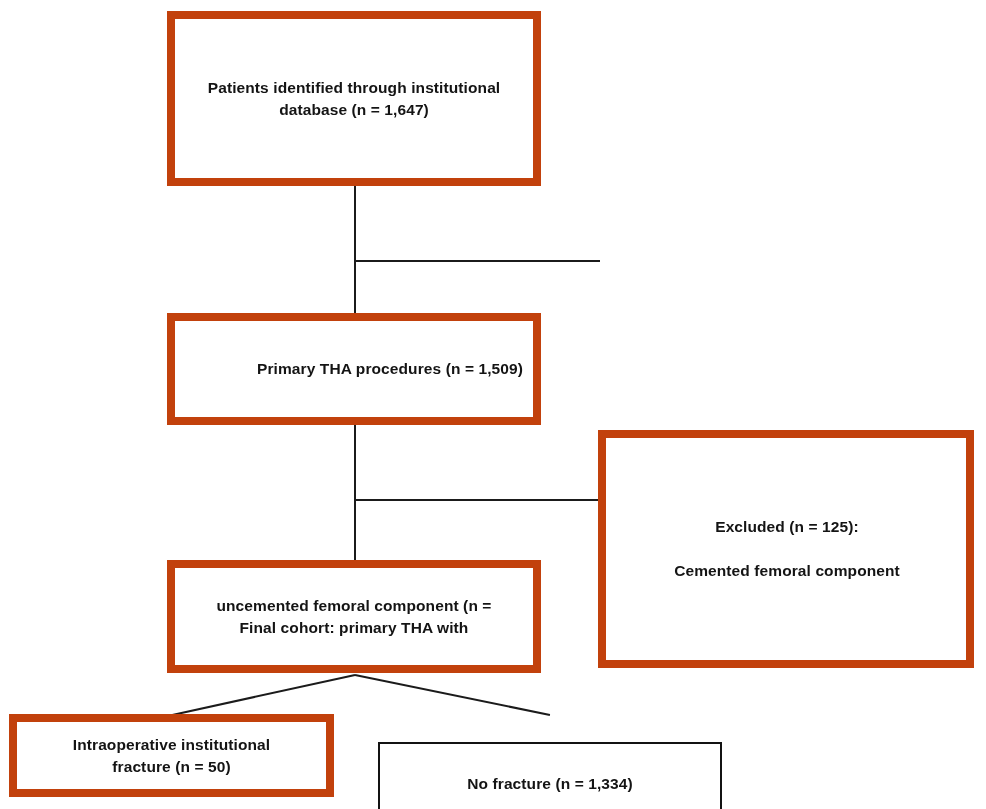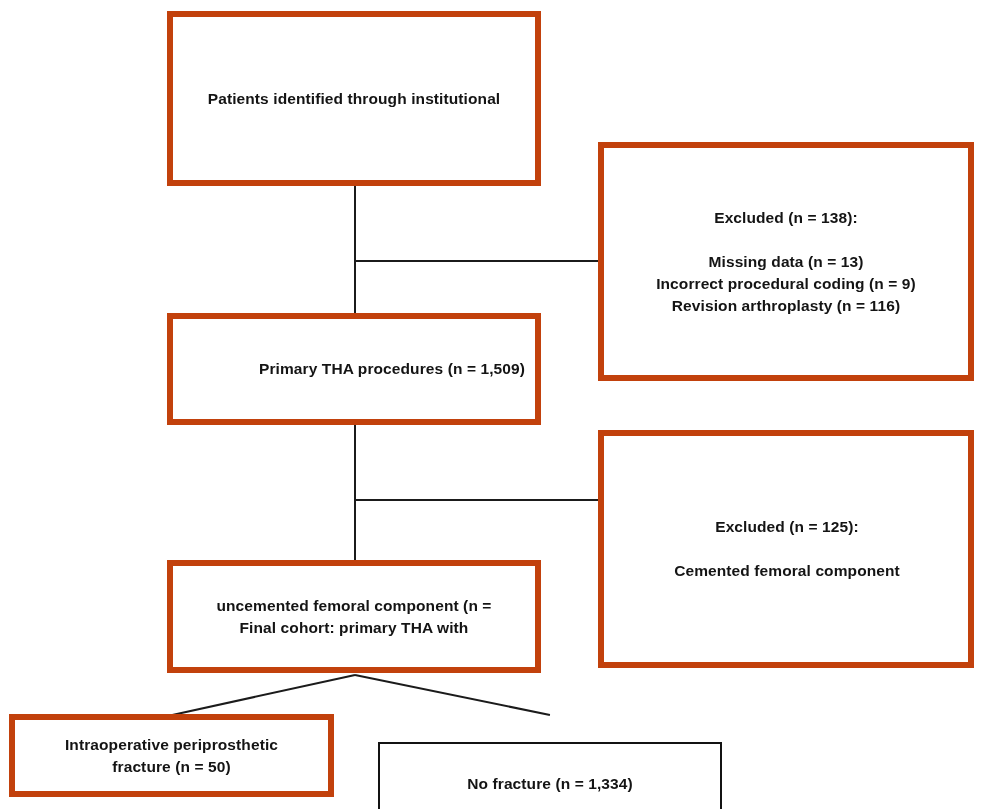--- a/index.html
+++ b/index.html
@@ -25,21 +25,21 @@
     text-align: center;
     background: #ffffff;
     color: #141414;
     font-size: 15.5px;
     line-height: 1.42;
     font-weight: 600;
     letter-spacing: 0.1px;
     padding: 4px 10px;
     z-index: 3;
   }
-  .node-navy { border: 6px solid #c2410c; }
+  .node-navy { border: 8px solid #c2410c; }
   .node-black { border: 2px solid #131313; }
   .node .lines { width: 100%; }
   .node .lines span { display: block; white-space: pre; }
 
   
   #box-identified  { left: 167px; top: 11px;  width: 374px; height: 175px; }
   #box-primary     { left: 167px; top: 313px; width: 374px; height: 112px; text-align: right; }
   #box-final       { left: 167px; top: 560px; width: 374px; height: 113px; }
   #box-excluded-1  { left: 598px; top: 142px; width: 376px; height: 239px; }
   #box-excluded-2  { left: 598px; top: 430px; width: 376px; height: 238px; padding-left: 12px; }
@@ -80,57 +80,49 @@
   <div class="conn conn-v" id="conn-v-1"></div>
   <div class="conn conn-h" id="conn-h-1"></div>
   <div class="conn conn-v" id="conn-v-2"></div>
   <div class="conn conn-h" id="conn-h-2"></div>
   <div class="conn-diag" id="conn-diag-left"></div>
   <div class="conn-diag" id="conn-diag-right"></div>
 
   <div class="node node-navy" id="box-identified">
     <div class="lines">
       <span>Patients identified through institutional</span>
+      <span>database (n = 1,647)</span>
     </div>
   </div>
 
   <div class="node node-navy" id="box-primary">
     <div class="lines">
       <span>Primary THA procedures (n = 1,509)</span>
     </div>
   </div>
 
   <div class="node node-navy" id="box-final">
     <div class="lines">
       <span>uncemented femoral component (n =</span>
       <span>Final cohort: primary THA with</span>
     </div>
   </div>
 
-  <div class="node node-navy" id="box-excluded-1">
-    <div class="lines">
-      <span>Excluded (n = 138):</span>
-      <span> </span>
-      <span>Missing data (n = 13)</span>
-      <span>Incorrect procedural coding (n = 9)</span>
-      <span>Revision arthroplasty (n = 116)</span>
-    </div>
-  </div>
 
   <div class="node node-navy" id="box-excluded-2">
     <div class="lines">
       <span>Excluded (n = 125):</span>
       <span> </span>
       <span>Cemented femoral component</span>
     </div>
   </div>
 
   <div class="node node-navy" id="box-fracture">
     <div class="lines">
-      <span>Intraoperative periprosthetic</span>
+      <span>Intraoperative institutional</span>
       <span>fracture (n = 50)</span>
     </div>
   </div>
 
   <div class="node node-black" id="box-nofracture">
     <div class="lines">
       <span>No fracture (n = 1,334)</span>
     </div>
   </div>
 

